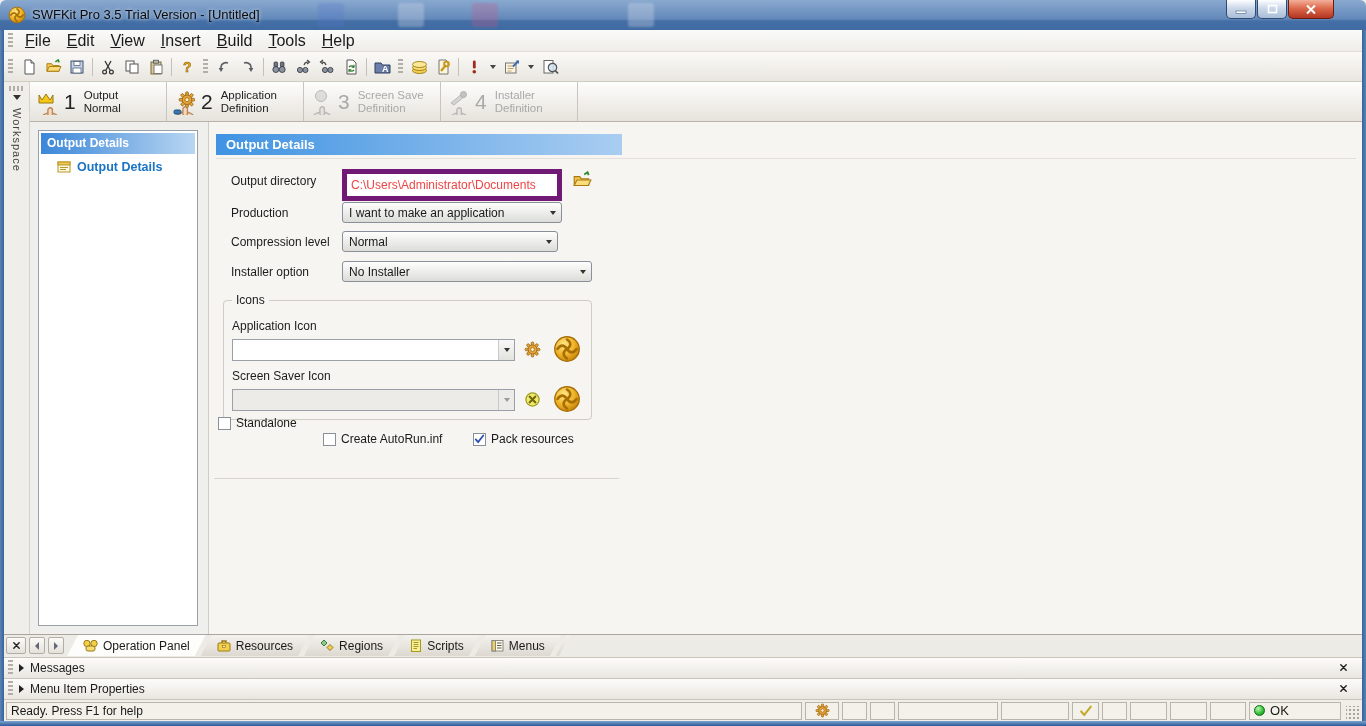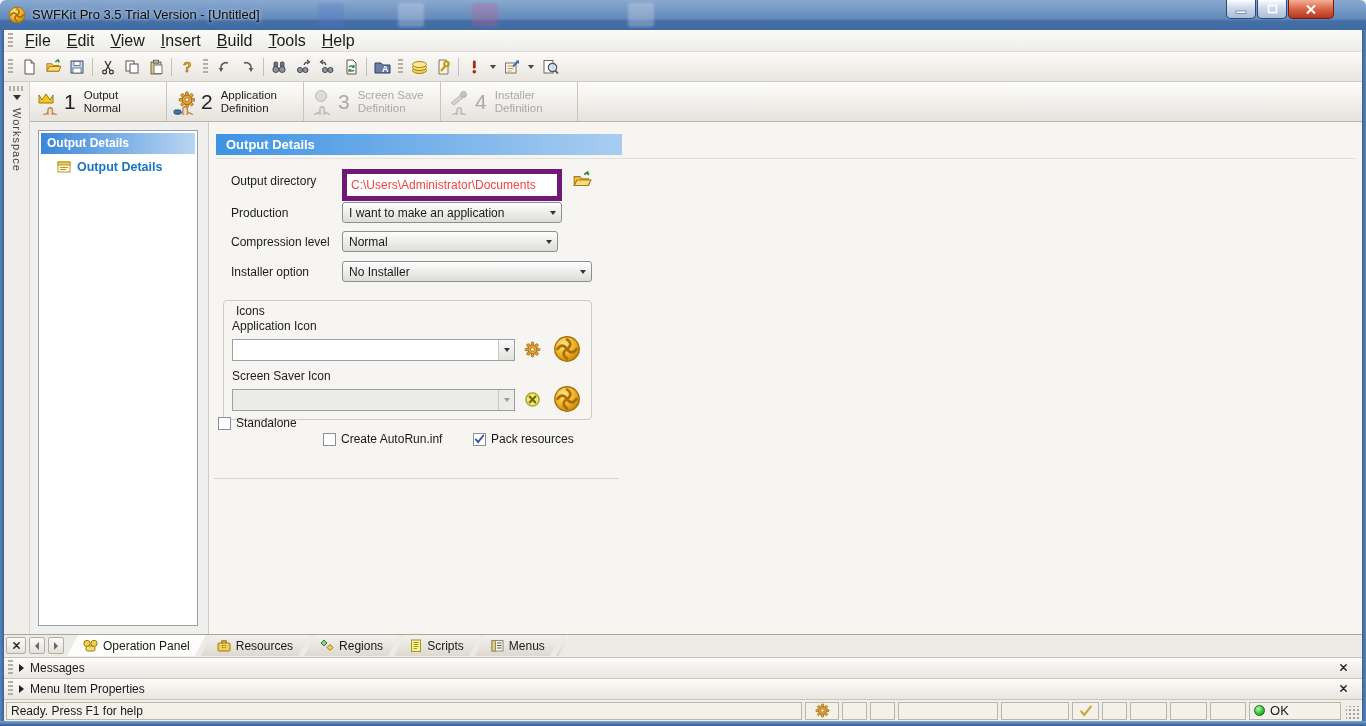--- a/index.html
+++ b/index.html
@@ -67,21 +67,21 @@
   .combo .txt { flex:1; padding:0 6px; font-size:12px; white-space:nowrap; overflow:hidden; }
   .combo .arr { width:16px; display:flex; justify-content:center; }
   .combo .arr i { width:0; height:0; border-left:3.5px solid transparent; border-right:3.5px solid transparent; border-top:4px solid #333; }
   .combo.flat { border-radius:0; background:#fff; border:1px solid #9aa0a8; }
   .combo.flat .arr { border-left:1px solid #c9c9c9; height:100%; align-items:center; background:linear-gradient(180deg,#f8f8f8,#e2e2de); }
   .combo.disabled { background:#ecebe7; }
   .combo.disabled .arr { background:#ecebe7; }
   .combo.disabled .arr i { border-top-color:#9a9a9a; }
 
   .groupbox { position:absolute; left:14px; top:178px; width:369px; height:120px; border:1px solid #cfccc4; border-radius:4px; }
-  .groupbox .legend { position:absolute; left:8px; top:-8px; background:#f6f5f2; padding:0 4px; font-size:12px;margin-top:11px; }
+  .groupbox .legend { position:absolute; left:8px; top:-8px; background:#f6f5f2; padding:0 4px; font-size:12px; }
 
   .chk { position:absolute; display:flex; align-items:center; gap:5px; font-size:12px; }
   .chk .box { width:13px; height:13px; background:#fff; border:1px solid #8a9099; display:flex; align-items:center; justify-content:center; }
   .chk.checked .box svg { display:block; }
   .chk .box svg { display:none; }
   .sep-line { position:absolute; left:5px; top:356px; width:405px; height:1px; background:#d8d5ce; }
 
   
   .tabrow { left:4px; top:634px; width:1358px; height:23px; background:#edebe6; border-top:1px solid #aaa69e; display:flex; align-items:flex-start; }
   .sq-btn { width:20px; height:17px; margin:2px 1px 0 2px; background:linear-gradient(180deg,#fbfaf8,#e4e1da); border:1px solid #b2aea6; border-radius:2px; display:flex; align-items:center; justify-content:center; }

